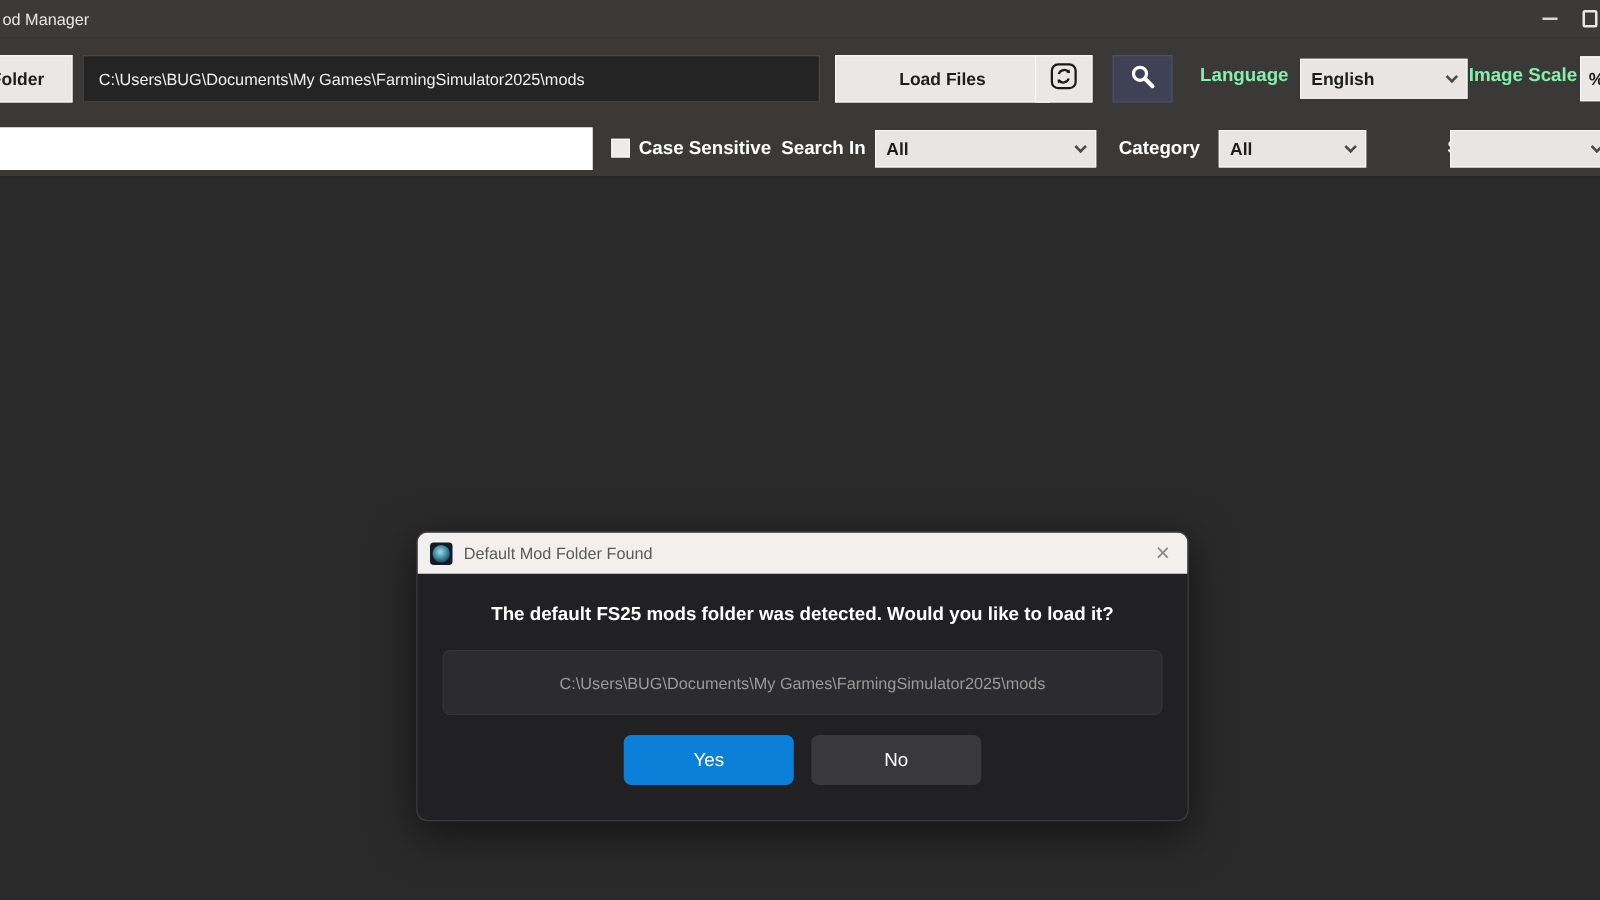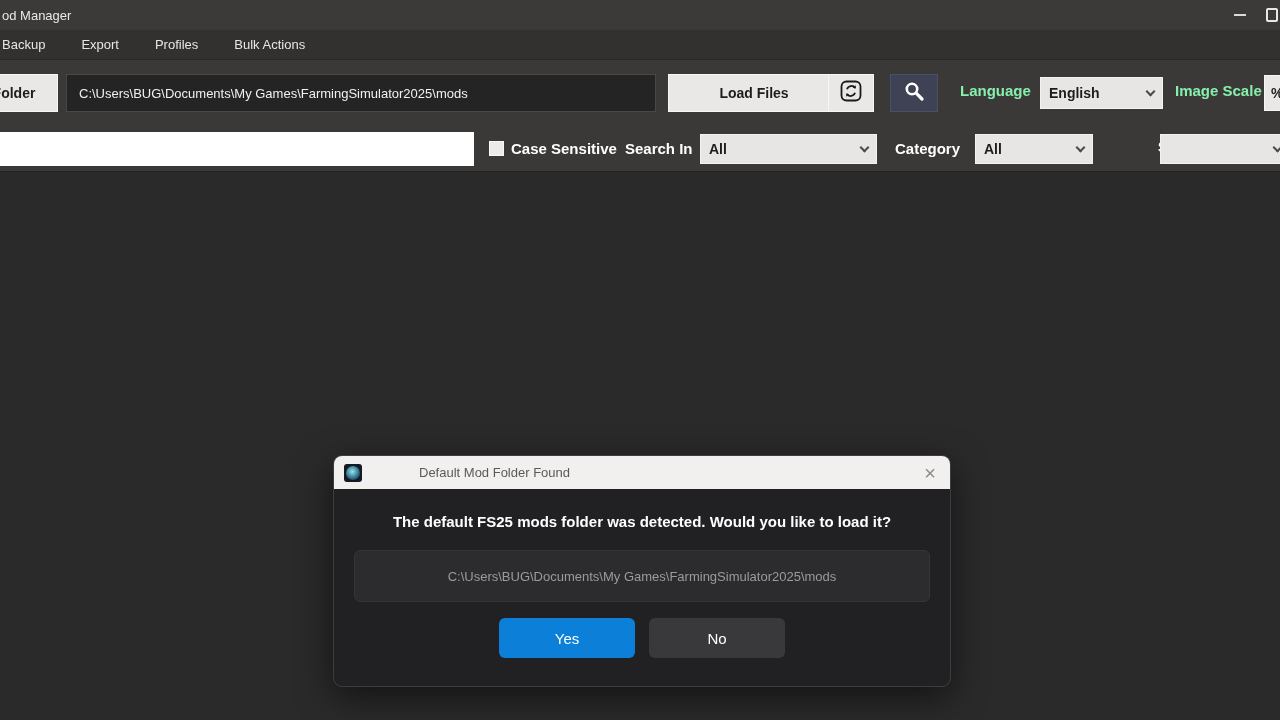--- a/index.html
+++ b/index.html
@@ -30,21 +30,21 @@
   .load-btn { position:absolute; left:668px; top:14px; width:172px; height:38px; }
   .icon-btn { position:absolute; top:14px; height:38px; display:flex; align-items:center; justify-content:center; }
   .refresh-btn { left:828px; width:46px; background:#e9e8e7; border:1px solid #f6f6f6; }
   .magnify-btn { left:890px; width:48px; background:#3e4254; border:1px solid #4a4f63; }
   .tb-label { position:absolute; color:#86efac; font-weight:bold; font-size:15px; top:22px; white-space:nowrap; }
   .lang-label { left:960px; }
   .scale-label { left:1175px; }
   .select-box { background:#e7e6e5; border:1px solid #f3f3f3; display:flex; align-items:center; justify-content:space-between; padding:0 8px; cursor:default; }
   .select-box .sel-text { color:#1d1d1d; font-weight:bold; font-size:14px; white-space:nowrap; overflow:hidden; }
   .chev { width:7px; height:7px; border-right:2px solid #4a4a4a; border-bottom:2px solid #4a4a4a; transform:rotate(45deg); margin-top:-4px; flex:0 0 auto; }
-  .lang-select { position:absolute; left:1040px; top:17px; width:123px; height:32px;gap:36px; }
+  .lang-select { position:absolute; left:1040px; top:17px; width:134px; height:32px;gap:36px; }
   .percent-box { position:absolute; left:1264px; top:15px; width:34px; height:36px; background:#e9e8e7; border:1px solid #f6f6f6; display:flex; align-items:center; padding-left:6px; color:#1d1d1d; font-weight:bold; font-size:14px; }
 
   
   .searchrow { height:46px; background:#3b3937; position:relative; flex:0 0 auto; border-bottom:1px solid #242322; }
   .search-input { position:absolute; left:0px; top:6px; width:474px; height:34px; background:#ffffff; border:1px solid #ffffff; font-size:13px; padding:0 10px; font-family:"Liberation Sans", sans-serif; color:#222; }
   .checkbox { position:absolute; left:489px; top:15px; width:15px; height:15px; background:#ecebea; border:1px solid #f8f8f8; }
   .sr-label { position:absolute; top:14px; color:#ffffff; font-weight:bold; font-size:15px; white-space:nowrap; }
   .case-label { left:511px; }
   .searchin-label { left:625px; }
   .category-label { left:895px; }
@@ -54,21 +54,21 @@
   .sort-select { position:absolute; left:1160px; top:8px; width:130px; height:30px; }
 
   
   .main { flex:1 1 auto; background:#2b2a2b; position:relative; }
 
   
   .dialog { position:absolute; left:333px; top:283px; width:618px; height:232px; background:#212022; border:1px solid #3d3c3e; border-radius:9px; box-shadow:0 10px 35px rgba(0,0,0,0.55); overflow:hidden; }
   .dialog-titlebar { height:33px; background:#f1f0ef; display:flex; align-items:center; padding:0 10px; }
   .dialog-app-icon { width:18px; height:18px; background:#141a24; border-radius:3px; margin-right:9px; position:relative; flex:0 0 auto; }
   .dialog-app-icon::after { content:""; position:absolute; left:2px; top:2px; width:14px; height:14px; border-radius:50%; background:radial-gradient(circle at 45% 40%, #9fe0e0 0%, #3f8ba5 45%, #1b3b52 80%); }
-  .dialog-title { color:#5a5a5a; font-size:13px; flex:1 1 auto; white-space:nowrap;margin-left:48px; }
+  .dialog-title { color:#5a5a5a; font-size:13px; flex:1 1 auto; white-space:nowrap; }
   .dialog-close { color:#8a8a8a; font-size:20px; line-height:1; padding:0 4px; cursor:default; }
   .dialog-body { padding:20px 20px 0 20px; }
   .dialog-msg { color:#ffffff; font-weight:bold; font-size:15px; text-align:center; margin-top:4px; }
   .dialog-path { margin-top:20px; height:52px; background:#2c2b2d; border:1px solid #353436; border-radius:6px; display:flex; align-items:center; justify-content:center; color:#9b9b9b; font-size:13px; }
   .dialog-buttons { display:flex; justify-content:center; gap:14px; margin-top:16px; }
   .dlg-btn { width:136px; height:40px; border:none; border-radius:6px; color:#ffffff; font-weight:normal; font-size:15px; font-family:"Liberation Sans", sans-serif; cursor:default; display:flex; align-items:center; justify-content:center; }
   .yes-btn { background:#0c80d9; }
   .no-btn { background:#39383b; }
 
   
@@ -91,26 +91,20 @@
     <div class="win-controls">
       <div class="min-btn">
           <span class="min-glyph"></span>
         </div>
       <div class="max-btn">
           <span class="max-glyph"></span>
         </div>
     </div>
   </div>
 
-  <div class="menubar">
-    <div class="menu-item">Backup</div>
-    <div class="menu-item">Export</div>
-    <div class="menu-item">Profiles</div>
-    <div class="menu-item">Bulk Actions</div>
-  </div>
 
   <div class="toolbar">
     <button class="btn-light folder-btn">Folder</button>
     <input class="path-input" type="text" value="C:\Users\BUG\Documents\My Games\FarmingSimulator2025\mods" style="">
     <button class="btn-light load-btn">Load Files</button>
 
     <div class="icon-btn refresh-btn">
       <span>
         <svg width="24" height="24" viewBox="0 0 24 24">
           <rect x="2.5" y="2.5" width="19" height="19" rx="5" fill="none" stroke="#1a1a1a" stroke-width="1.8"></rect>

